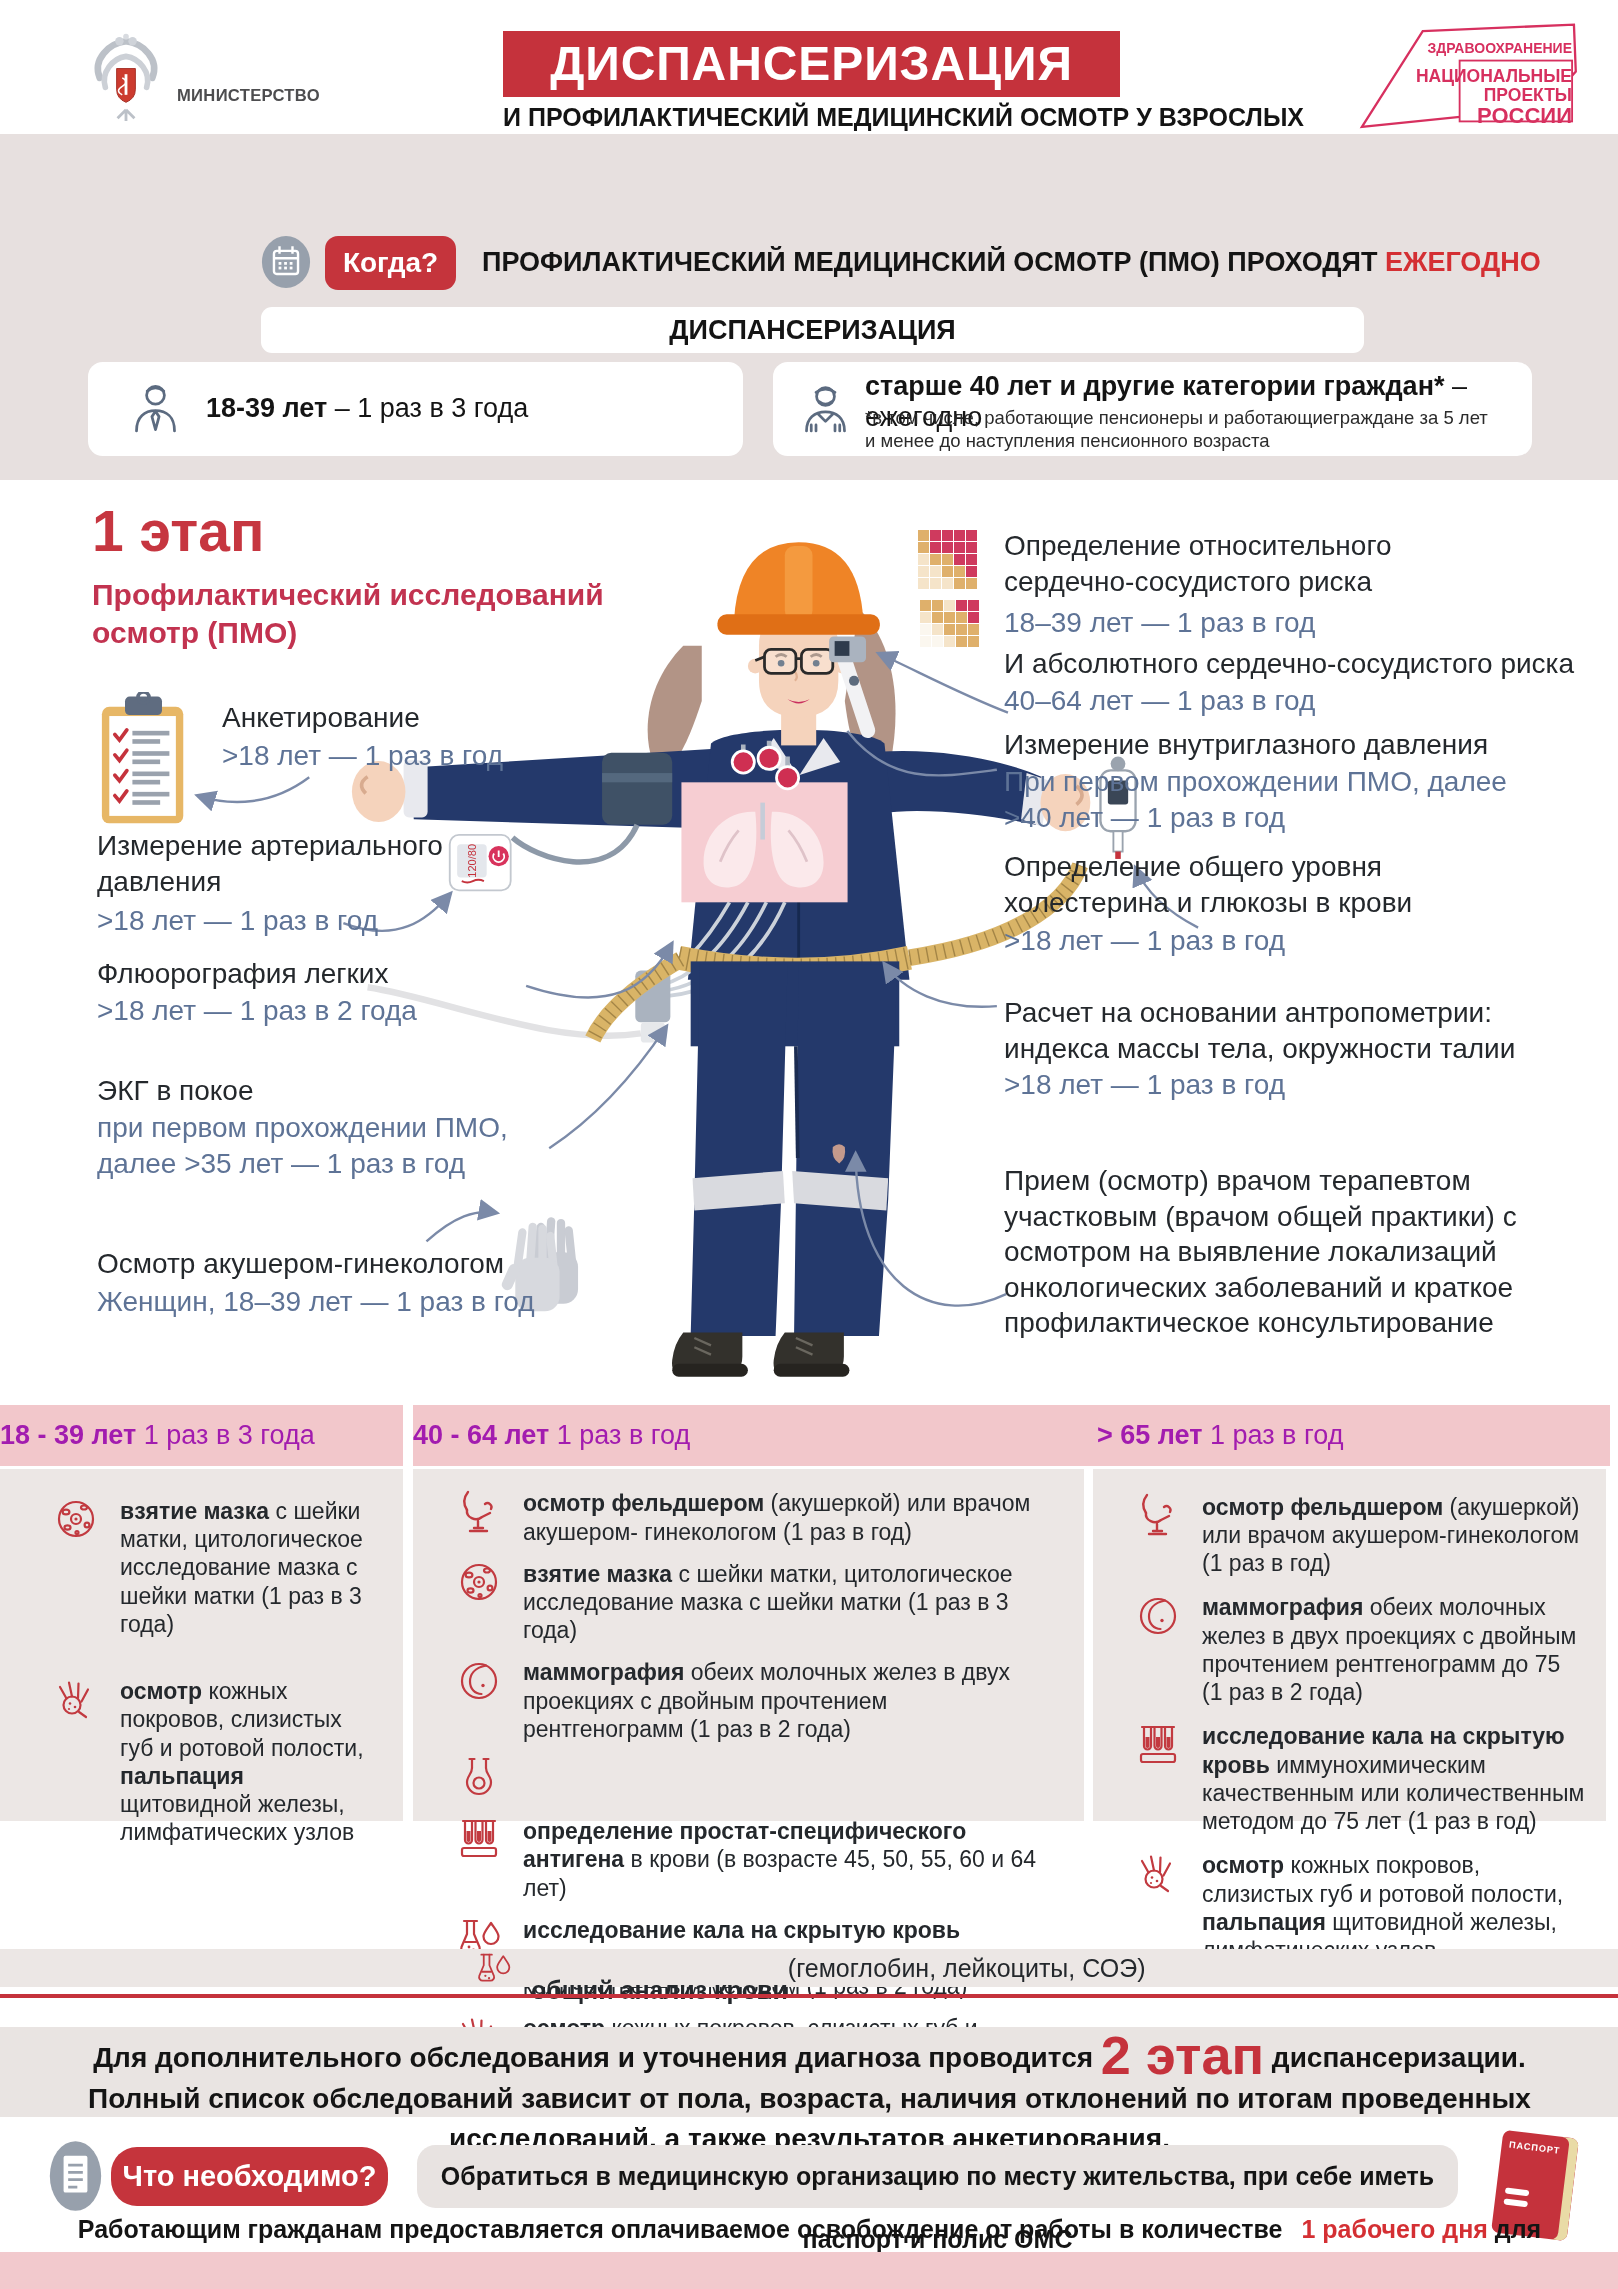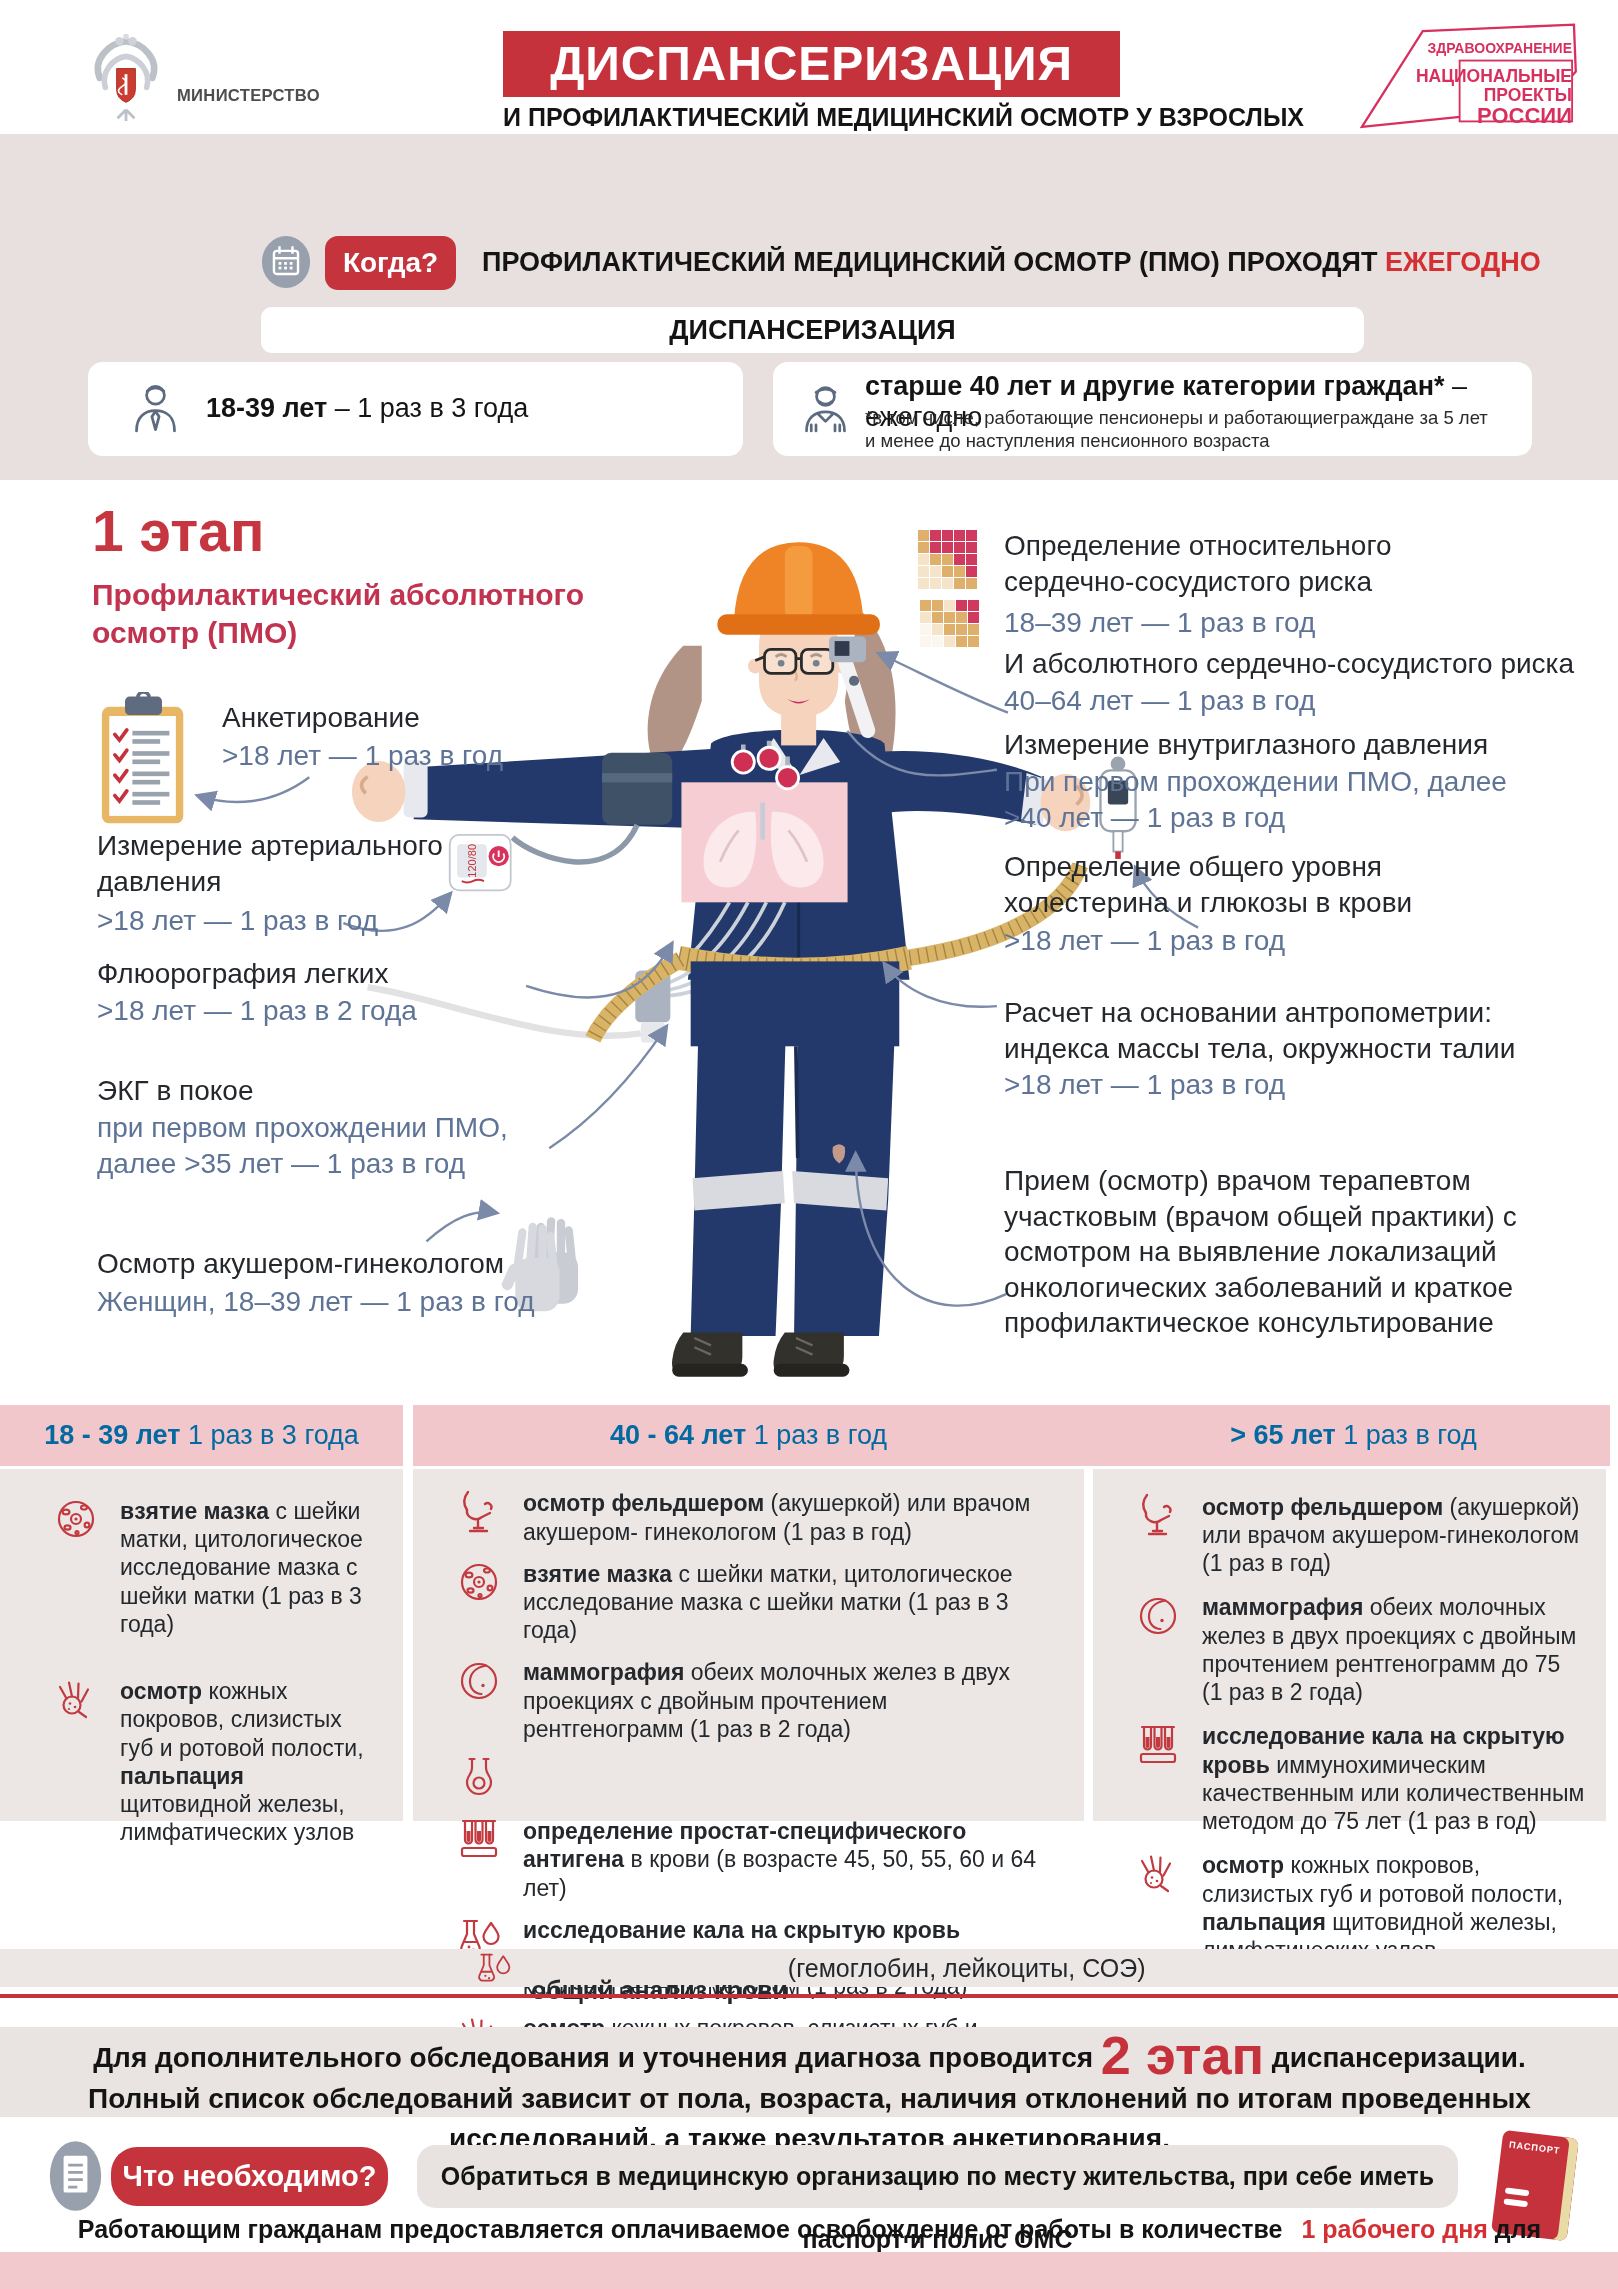--- a/index.html
+++ b/index.html
@@ -30,22 +30,22 @@
   
   #stage1-title{left:92px;top:498px;font-size:57px;font-weight:bold;color:#c63640;}
   #stage1-sub{left:92px;top:576px;width:517px;font-size:30px;line-height:1.25;font-weight:bold;color:#c23350;}
   .callout-title{position:absolute;font-size:28px;line-height:1.27;color:#24282c;}
   .callout-sub{position:absolute;font-size:28px;line-height:1.27;color:#5e7396;}
   
   .rgrid{position:absolute;display:grid;grid-template-columns:repeat(5,11px);gap:0.9px;}
   .rgrid i{width:11px;height:11px;display:block;}
   .cp{background:#cf3a5e;} .cg{background:#dfb06b;} .cc{background:#f5e4c9;} .cw{background:#fbf7ef;}
   
-  .thead{position:absolute;top:1405px;height:61px;background:#f2c7cb;text-align:center;
-    line-height:61px;font-size:27px;color:#0369a1;}
+  .thead{position:absolute;top:1405px;height:61px;background:#f2c7cb;text-align:left;
+    line-height:61px;font-size:27px;color:#a21caf;}
   .tbody{position:absolute;top:1469px;height:352px;background:#ece7e5;display:flex;flex-direction:column;}
   .titem{display:flex;align-items:flex-start;}
   .ticon{width:48px;height:48px;flex:0 0 48px;margin-right:20px;}
   .ttext{font-size:23px;line-height:1.23;color:#24282c;padding-top:1.8px;}
   #tfooter{left:0;top:1949px;width:1619px;height:38px;background:#ece7e5;display:flex;
     align-items:center;justify-content:center;font-size:25px;}
   #tredline{left:0;top:1994px;width:1619px;height:3.7px;background:#c5323c;}
   
   #stage2-band{left:0;top:2027px;width:1619px;height:90px;background:#e9e4e2;}
   #stage2-text{left:74px;top:2038px;width:1471px;text-align:center;font-size:28px;font-weight:bold;
@@ -205,21 +205,21 @@
     <svg class="abs" style="left:24px;top:18.5px" width="57" height="57" viewBox="0 0 48 48">
         <use href="#i-elder"></use>
       </svg>
     <div class="card-line" style="left:92px;top:9.2px;">
       <span class="b">старше 40 лет и другие категории граждан*</span><span> – ежегодно</span>
     </div>
     <div class="card-note" style="left:92px;top:44px;width:637px;">*в том числе, работающие пенсионеры и работающиеграждане за 5 лет и менее до наступления пенсионного возраста</div>
   </div>
 
   <div class="abs" id="stage1-title">1 этап</div>
-  <div class="abs" id="stage1-sub">Профилактический абсолютного осмотр (ПМО)</div>
+  <div class="abs" id="stage1-sub">Профилактический исследований осмотр (ПМО)</div>
 
   <svg class="abs" style="left:100px;top:692px" width="87" height="135" viewBox="0 0 94 146">
     <rect x="2" y="16" width="88" height="126" rx="8" fill="#e7b766"></rect>
     <rect x="10" y="26" width="72" height="108" fill="#fff"></rect>
     <rect x="27" y="5" width="40" height="20" rx="5" fill="#5f6c80"></rect>
     <circle cx="47" cy="6" r="6" fill="none" stroke="#5f6c80" stroke-width="4"></circle>
     <g stroke="#c5323c" stroke-width="4" fill="none" stroke-linecap="round">
       <path d="M16,46 l5,6 l8,-11"></path>
         <path d="M16,68 l5,6 l8,-11"></path>
         <path d="M16,90 l5,6 l8,-11"></path>

